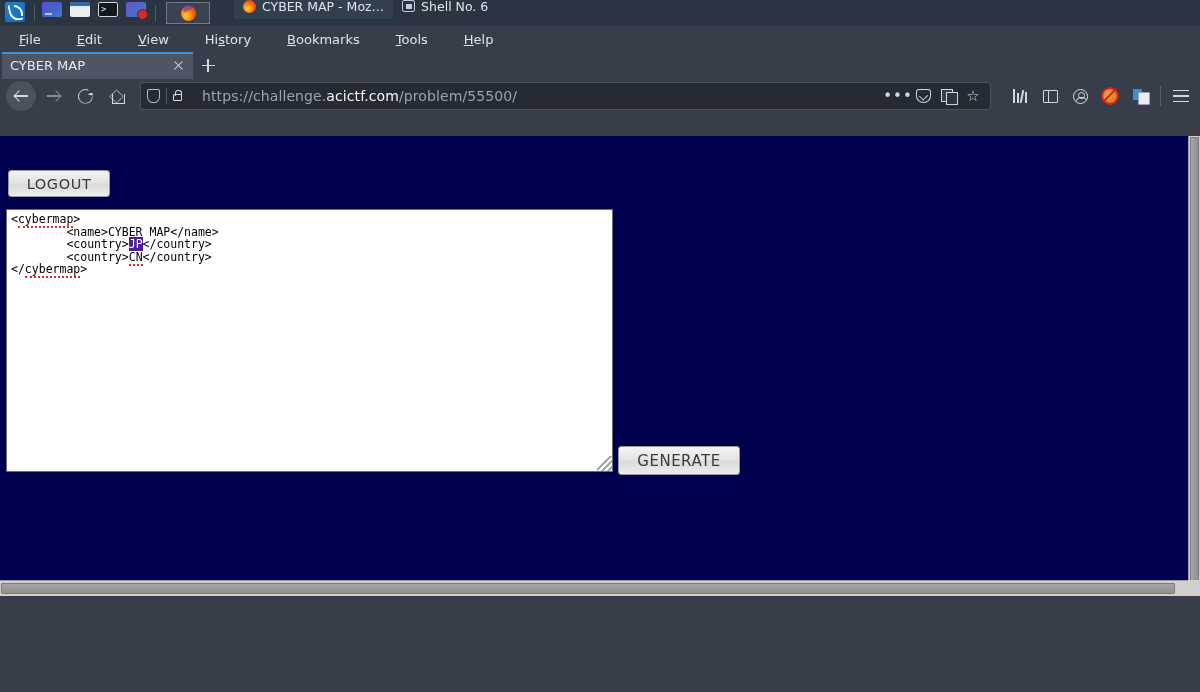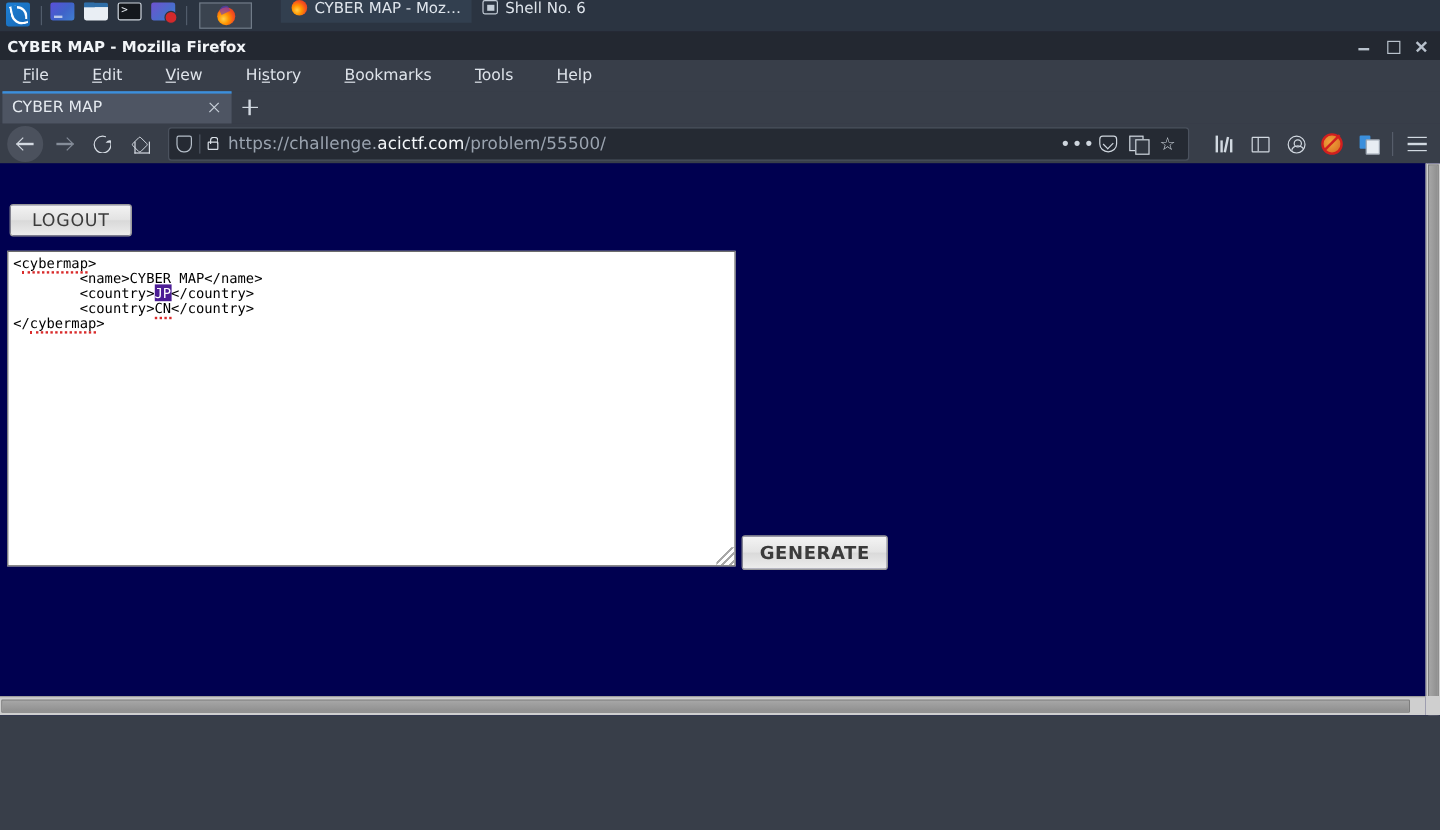--- a/index.html
+++ b/index.html
@@ -168,21 +168,21 @@
   .ic-home:after{content:"";position:absolute;left:2px;top:5px;width:11px;height:9px;border:1.8px solid #d4dae2;border-top:0;}
 
   .urlbar{
     flex:1; height:28px; margin:0 6px; background:#252a33; border:1px solid #4b525e;
     border-radius:3px; display:flex; align-items:center; padding:0 6px; gap:6px;
   }
   .ub-shield{ width:13px;height:14px;border:1.6px solid #b5bec9;border-radius:2px 2px 45% 45%;flex:0 0 13px; }
   .ub-vsep{ width:1px;height:16px;background:#4e5562; }
   .ub-lock{ width:9px;height:7px;border:1.6px solid #d9dfe6;border-radius:1px;position:relative;margin-top:3px;flex:0 0 9px;}
   .ub-lock:after{content:"";position:absolute;left:1.2px;top:-5px;width:5px;height:5px;border:1.6px solid #d9dfe6;border-bottom:0;border-radius:3px 3px 0 0;}
-  .ub-url{ font-size:14px;color:#9aa3af;white-space:nowrap;letter-spacing:.1px;margin-left:2px; }
+  .ub-url{ font-size:14px;color:#9aa3af;white-space:nowrap;letter-spacing:.1px;margin-left:14px; }
   .ub-url .host{ color:#f3f6f9; }
   .ub-actions{ display:flex;align-items:center;gap:3px;margin-left:auto; }
   .uba{ width:22px;height:22px;display:flex;align-items:center;justify-content:center;position:relative; }
   .ic-dots{ color:#cfd6de;font-size:15px;line-height:8px;letter-spacing:1px; }
   .ic-pocket{ width:15px;height:14px;border:1.7px solid #cfd6de;border-radius:3px 3px 50% 50%;position:relative; }
   .ic-pocket:after{content:"";position:absolute;left:3px;top:3px;width:6px;height:5px;border-left:1.7px solid #cfd6de;border-bottom:1.7px solid #cfd6de;transform:rotate(-45deg);}
   .ic-save{ width:15px;height:14px;position:relative; }
   .ic-save:before{content:"";position:absolute;left:0;top:0;width:10px;height:11px;border:1.7px solid #cfd6de;background:#383e49;}
   .ic-save:after{content:"";position:absolute;left:5px;top:3px;width:10px;height:11px;border:1.7px solid #cfd6de;background:#30363f;}
   .ic-star{ color:#cfd6de;font-size:15px;line-height:15px; }
@@ -233,21 +233,21 @@
     position:absolute; right:0; bottom:0; width:15px; height:15px;
     background:
       linear-gradient(135deg,transparent 0 42%,#a8a8a8 42% 50%,transparent 50% 62%,#a8a8a8 62% 70%,transparent 70% 82%,#a8a8a8 82% 90%,transparent 90%);
   }
 
   .btn-generate{
     position:absolute; left:618px; top:310px; width:122px; height:29px;
     background:linear-gradient(to bottom,#f4f4f4 0%,#e4e4e4 48%,#dadada 52%,#ededed 100%);
     border:1px solid #9a9a9a; border-radius:3px;
     color:#3b3b3b; font-size:15px; letter-spacing:.5px;
-    display:flex; align-items:center; justify-content:center;font-weight:bold;
+    display:flex; align-items:center; justify-content:center;
   }
 
   
   .cursor{ position:absolute; left:786px; top:499px; width:13px; height:20px; pointer-events:none; }
 
   
   .hscroll{
     position:absolute; left:0; bottom:0; width:1188px; height:16px;
     background:#cfcfcf; border-top:1px solid #9d9d9d;
   }
@@ -302,28 +302,20 @@
     <div class="tb-win">
       <span class="win-term"></span>
       <span class="lbl">Shell No. 6</span>
     </div>
   </div>
 
 </div>
 
 <div id="firefox">
 
-  <div class="ff-titlebar">
-    <span class="ff-title">CYBER MAP - Mozilla Firefox</span>
-    <div class="ff-winbtns">
-      <span class="wb wb-min"></span>
-      <span class="wb wb-max"></span>
-      <span class="wb wb-close"></span>
-    </div>
-  </div>
 
   <div class="ff-menubar">
     <span class="ff-menu"><u>F</u>ile</span>
     <span class="ff-menu"><u>E</u>dit</span>
     <span class="ff-menu"><u>V</u>iew</span>
     <span class="ff-menu">Hi<u>s</u>tory</span>
     <span class="ff-menu"><u>B</u>ookmarks</span>
     <span class="ff-menu"><u>T</u>ools</span>
     <span class="ff-menu"><u>H</u>elp</span>
   </div>

